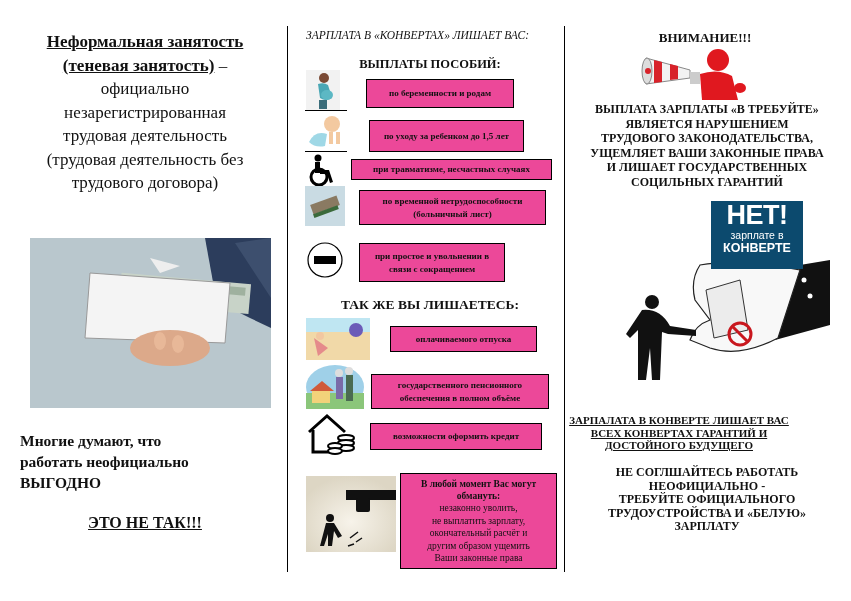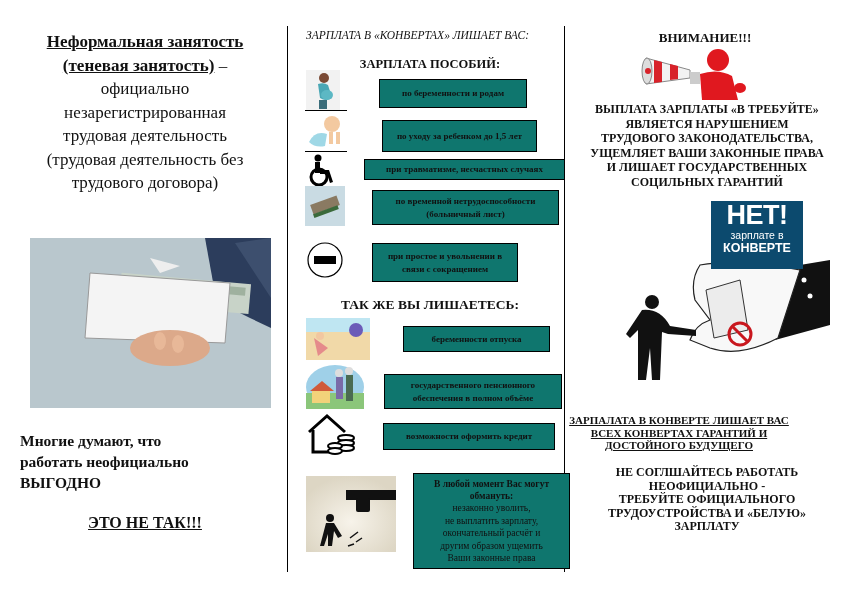--- a/index.html
+++ b/index.html
@@ -11,22 +11,22 @@
   
   .left-def { left:20px; top:30px; width:250px; text-align:center; font-size:17px; line-height:23.5px; }
   .left-def .term { font-weight:bold; text-decoration:underline; }
   .left-photo { left:30px; top:238px; width:241px; height:170px; background:#b9c7cd; overflow:hidden; }
   .left-bold { left:20px; top:430px; width:250px; text-align:left; font-size:15.5px; font-weight:bold; line-height:21px; }
   .left-notso { left:20px; top:514px; width:250px; text-align:center; font-size:16px; font-weight:bold; text-decoration:underline; }
 
   
   .mid-head { left:300px; top:29px; width:260px; font-size:11.5px; font-style:italic; text-align:left; padding-left:6px; }
   .mid-sub { font-weight:bold; text-align:center; }
-  .box { position:absolute; border:1.5px solid #000; background:#0f766e; font-size:9px; font-weight:bold; text-align:center;
-         display:flex; align-items:center; justify-content:center; line-height:13px; padding:2px 4px;margin-left:13px; }
+  .box { position:absolute; border:1.5px solid #000; background:#ec4899; font-size:9px; font-weight:bold; text-align:center;
+         display:flex; align-items:center; justify-content:center; line-height:13px; padding:2px 4px; }
   .icon { position:absolute; overflow:hidden; }
   .uline { position:absolute; height:1px; background:#000; }
 
   
   .r-title { left:580px; top:30px; width:250px; text-align:center; font-size:13px; font-weight:bold; }
   .r-text { left:576px; top:102px; width:262px; text-align:center; font-size:12px; font-weight:bold; line-height:14.5px; }
   .r-under { left:548px; top:414px; width:262px; text-align:center; font-size:11px; font-weight:bold; line-height:12.5px; text-decoration:underline; }
   .r-final { left:576px; top:466px; width:262px; text-align:center; font-size:12px; font-weight:bold; line-height:13.6px; }
   .net-banner { left:711px; top:201px; width:92px; height:68px; background:#0c4a6e; color:#fff;
                 font-family:"Liberation Sans","DejaVu Sans",sans-serif; text-align:center; }
@@ -65,21 +65,21 @@
 </div>
 
 <div class="abs left-bold">
   <div>Многие думают, что</div>
   <div>работать неофициально</div>
   <div>ВЫГОДНО</div>
 </div>
 <div class="abs left-notso">ЭТО НЕ ТАК!!!</div>
 
 <div class="abs mid-head">ЗАРПЛАТА В «КОНВЕРТАХ» ЛИШАЕТ ВАС:</div>
-<div class="abs mid-sub" style="left:330px;top:57px;width:200px;font-size:12.5px;">ЗАРПЛАТА ПОСОБИЙ:</div>
+<div class="abs mid-sub" style="left:330px;top:57px;width:200px;font-size:12.5px;">ВЫПЛАТЫ ПОСОБИЙ:</div>
 
 <div class="icon" style="left:306px;top:70px;width:34px;height:40px;">
   <svg width="34" height="40" viewBox="0 0 34 40">
       <rect width="34" height="40" fill="#f2f2f2"></rect>
       <circle cx="18" cy="8" r="5" fill="#7a4a35"></circle>
       <path d="M12 14 Q18 12 22 15 L26 28 Q20 32 14 28 Z" fill="#4aa7b5"></path>
       <ellipse cx="21" cy="25" rx="6" ry="5" fill="#5cb8c4"></ellipse>
       <rect x="13" y="30" width="8" height="9" fill="#3b6d7a"></rect>
     </svg>
 </div>
@@ -134,21 +134,21 @@
 
 <div class="icon" style="left:306px;top:318px;width:64px;height:42px;">
   <svg width="64" height="42" viewBox="0 0 64 42">
       <rect width="64" height="42" fill="#f1d9a8"></rect>
       <rect width="64" height="14" fill="#bfe6f2"></rect>
       <circle cx="50" cy="12" r="7" fill="#6b5bb8"></circle>
       <path d="M8 20 L22 30 L12 38 Z" fill="#e58b8b"></path>
       <circle cx="14" cy="18" r="4" fill="#f2c7a0"></circle>
     </svg>
 </div>
-<div class="box" style="left:390px;top:326px;width:147px;height:26px;">беременности отпуска</div>
+<div class="box" style="left:390px;top:326px;width:147px;height:26px;">оплачиваемого отпуска</div>
 
 <div class="icon" style="left:306px;top:363px;width:58px;height:48px;">
   <svg width="58" height="48" viewBox="0 0 58 48">
       <ellipse cx="29" cy="24" rx="29" ry="22" fill="#9fd0e8"></ellipse>
       <rect x="0" y="30" width="58" height="16" fill="#8bc67a"></rect>
       <path d="M4 28 L16 18 L28 28 Z" fill="#d05a3a"></path>
       <rect x="6" y="28" width="18" height="12" fill="#f2d27a"></rect>
       <circle cx="33" cy="10" r="4" fill="#ddd"></circle>
       <rect x="30" y="14" width="7" height="22" fill="#7a6ba8"></rect>
       <circle cx="43" cy="8" r="4" fill="#ddd"></circle>

